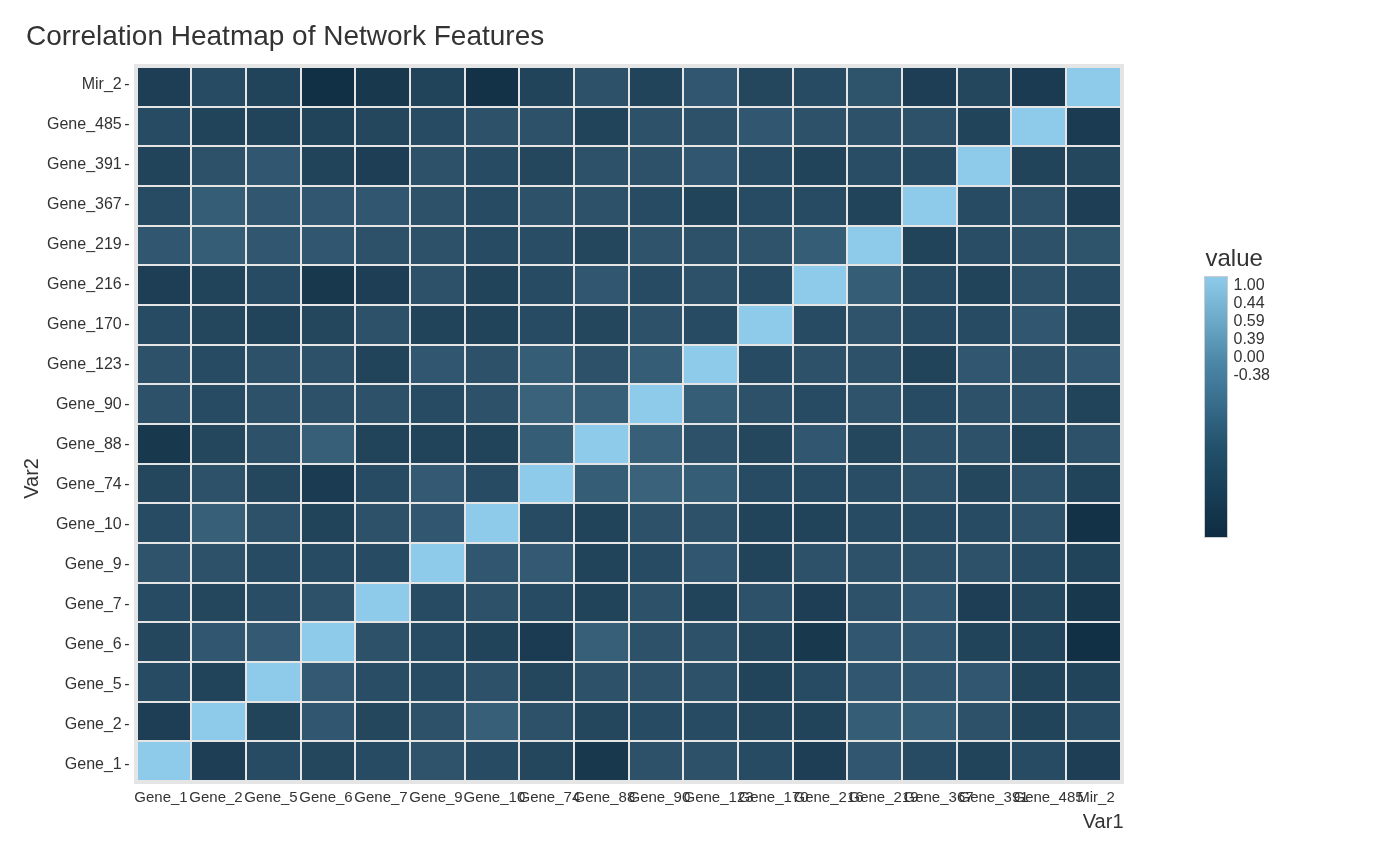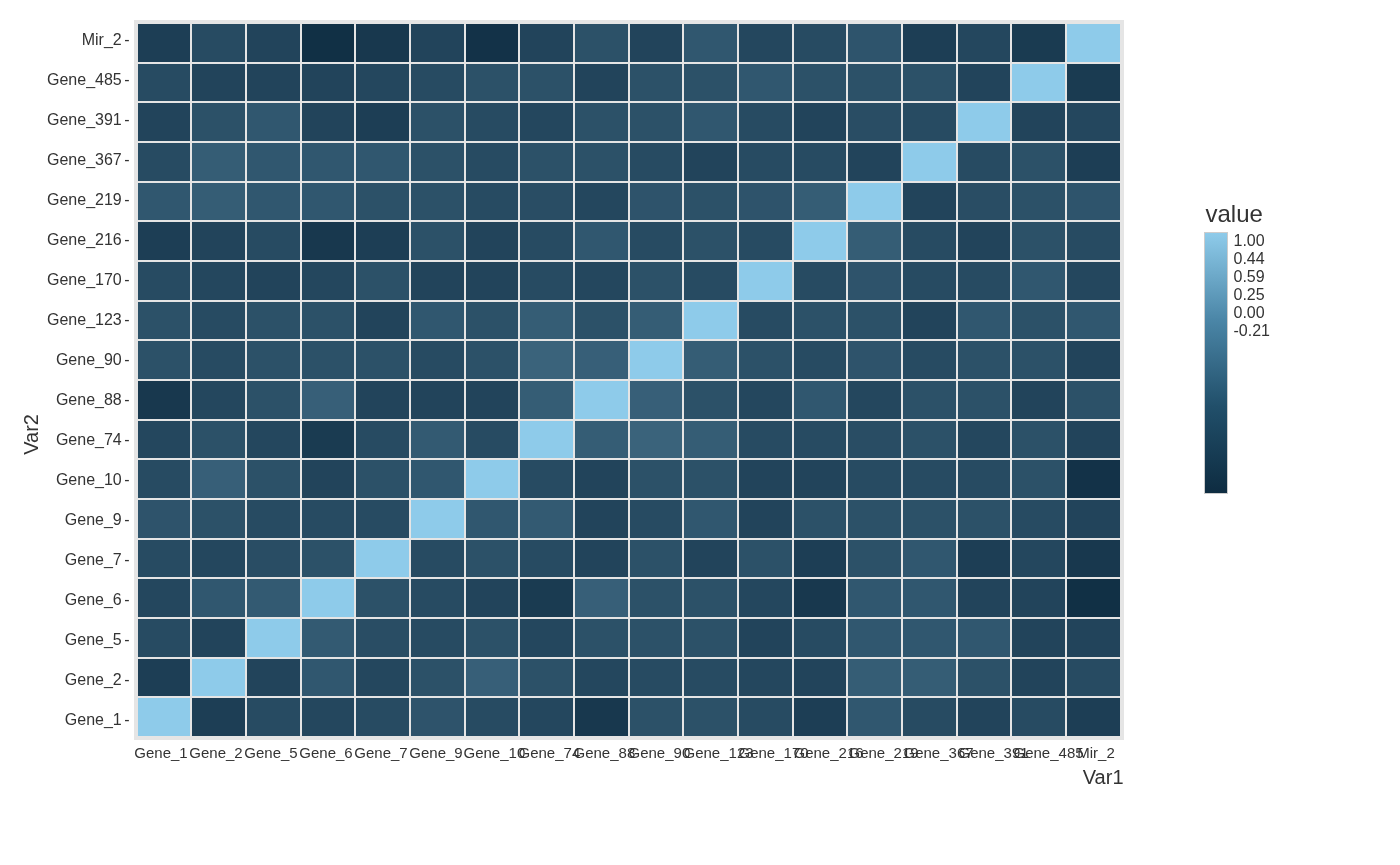--- a/index.html
+++ b/index.html
@@ -120,20 +120,21 @@
   }
   .tick-dash-after::after {
     content: " -";
     letter-spacing: -2px;
   }
 </style>
 </head>
 <body>
 
 <div class="chart-container">
+  <div class="title">Correlation Heatmap of Network Features</div>
   <div class="chart-body">
     <div class="y-axis-label">Var2</div>
     <div class="y-ticks" id="y-ticks">
         <div class="y-tick tick-dash-after">Mir_2</div>
         <div class="y-tick tick-dash-after">Gene_485</div>
         <div class="y-tick tick-dash-after">Gene_391</div>
         <div class="y-tick tick-dash-after">Gene_367</div>
         <div class="y-tick tick-dash-after">Gene_219</div>
         <div class="y-tick tick-dash-after">Gene_216</div>
         <div class="y-tick tick-dash-after">Gene_170</div>
@@ -499,20 +500,20 @@
       <div class="x-axis-label">Var1</div>
     </div>
     <div class="legend">
       <div class="legend-title">value</div>
       <div class="legend-body">
         <div class="legend-bar"></div>
         <div class="legend-ticks" id="legend-ticks">
             <div class="legend-tick">1.00</div>
             <div class="legend-tick">0.44</div>
             <div class="legend-tick">0.59</div>
-            <div class="legend-tick">0.25</div>
+            <div class="legend-tick">0.39</div>
             <div class="legend-tick">0.00</div>
-            <div class="legend-tick">-0.21</div>
+            <div class="legend-tick">-0.38</div>
           </div>
       </div>
     </div>
   </div>
 </div>
 
 </body></html>

